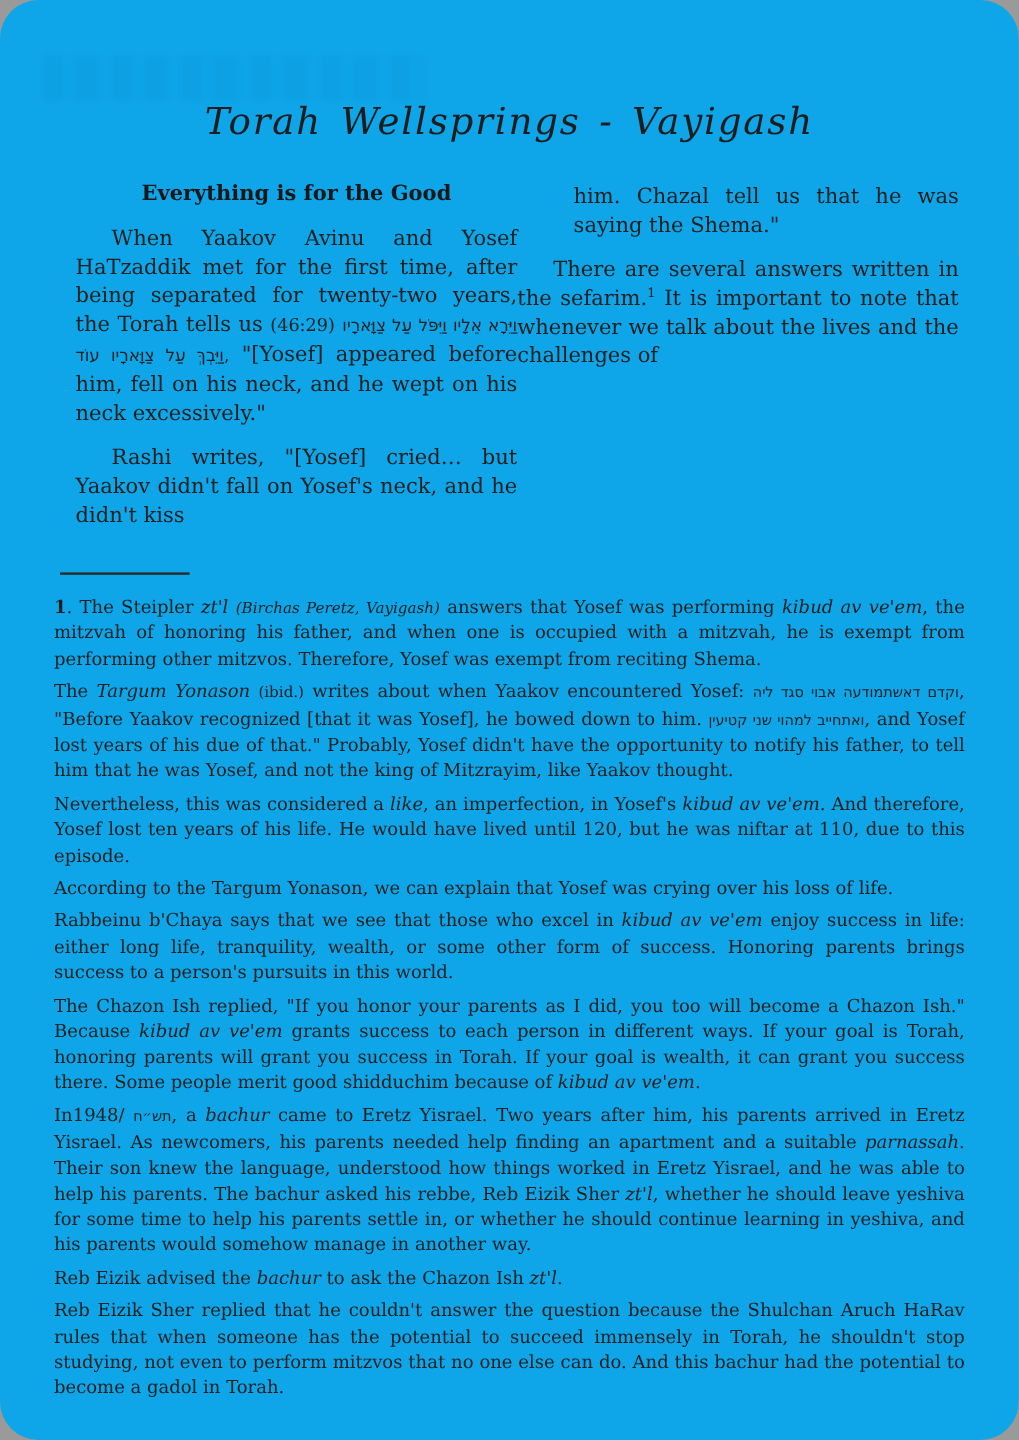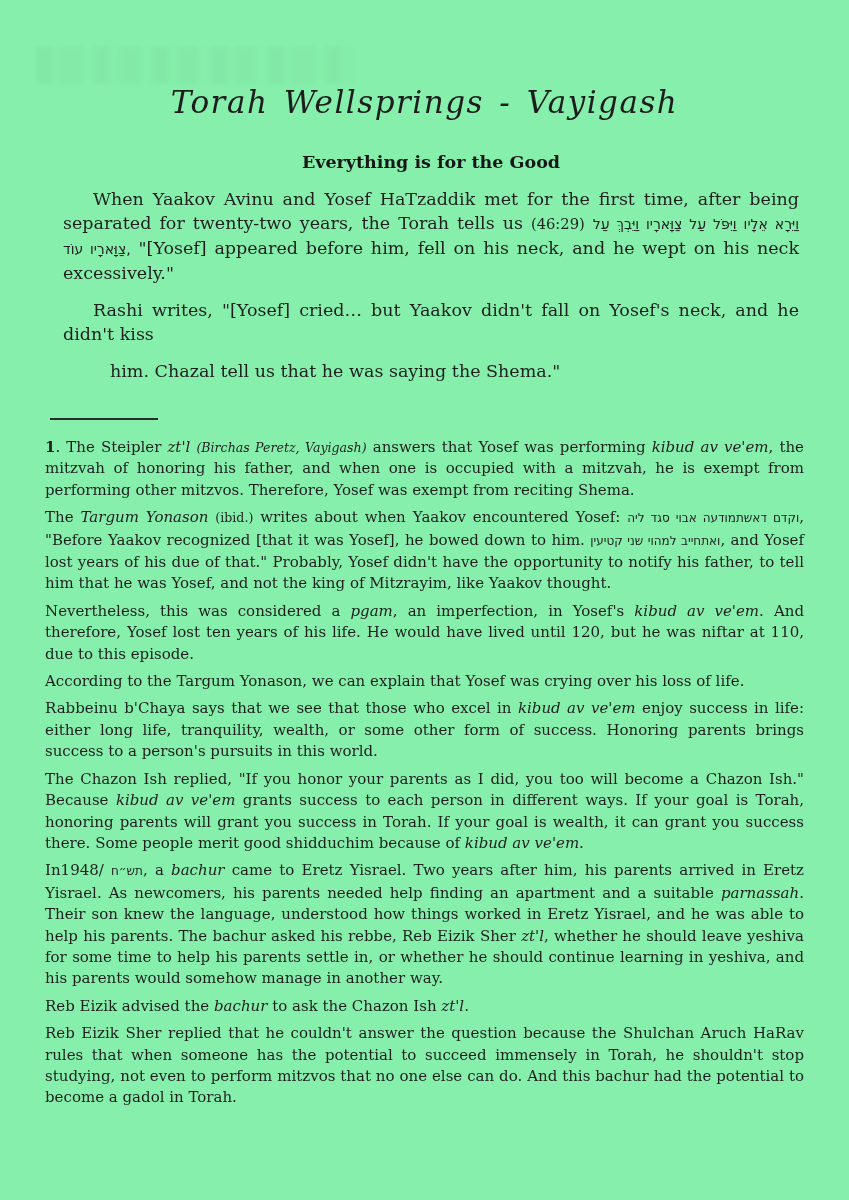--- a/index.html
+++ b/index.html
@@ -1,24 +1,25 @@
 <!DOCTYPE html>
 <html><head>
 <meta charset="utf-8">
 <style>
   html,body{margin:0;padding:0;background:#9a9a9a;}
   .page{
     position:relative;
     width:849px;height:1200px;
     margin:0 auto;
-    background:#86efac;
+    background:#0ea5e9;
     color:#1f1f1e;
     font-family:"DejaVu Serif","Liberation Serif",serif;
     box-sizing:border-box;
     overflow:hidden;
+    border-radius:32px;
   }
   .watermark{
     position:absolute;left:36px;top:46px;width:318px;height:38px;
     background:repeating-linear-gradient(90deg,
       rgba(0,0,0,0.05) 0 16px, rgba(0,0,0,0.015) 16px 26px,
       rgba(0,0,0,0.045) 26px 46px, rgba(0,0,0,0.01) 46px 58px);
     filter:blur(2px);
     opacity:.55;
   }
   .title{
@@ -28,21 +29,20 @@
     font-size:31px;
     font-weight:normal;
     font-style:italic;
     letter-spacing:1.5px;
     word-spacing:4px;
     color:#1d1d1d;
   }
   .columns{
     display:flex;
     margin:32px 50px 0 63px;
-    flex-direction:column;
   }
   .col{flex:1 1 0;min-width:0;}
   .heading{
     font-size:17.5px;
     font-weight:bold;
     text-align:center;
     margin:0 0 15px 0;
     color:#171717;
   }
   .body-p{
@@ -85,29 +85,30 @@
   <h1 class="title">Torah Wellsprings - Vayigash</h1>
 
   <div class="columns">
     <div class="col">
       <h2 class="heading">Everything is for the Good</h2>
       <p class="body-p"><span>When Yaakov Avinu and Yosef HaTzaddik met for the first time, after being separated for twenty-two years, the Torah tells us </span><span class="seg-small">(46:29)</span><span> </span><span class="seg-heb">וַיֵּרָא אֵלָיו וַיִּפֹּל עַל צַוָּארָיו וַיֵּבְךְּ עַל צַוָּארָיו עוֹד,</span><span> "[Yosef] appeared before him, fell on his neck, and he wept on his neck excessively."</span></p>
       <p class="body-p"><span>Rashi writes, "[Yosef] cried… but Yaakov didn't fall on Yosef's neck, and he didn't kiss</span></p>
     </div>
     <div class="col">
       <p class="body-p noindent"><span>him. Chazal tell us that he was saying the Shema."</span></p>
+      <p class="body-p"><span>There are several answers written in the sefarim.</span><span class="seg-sup">1</span><span> It is important to note that whenever we talk about the lives and the challenges of</span></p>
     </div>
   </div>
 
   <div class="fn-divider"></div>
 
   <div class="footnotes">
       <p class="fn-p"><span class="seg-b">1</span><span>. The Steipler </span><span class="seg-i">zt'l</span><span> </span><span class="seg-is">(Birchas Peretz, Vayigash)</span><span> answers that Yosef was performing </span><span class="seg-i">kibud av ve'em</span><span>, the mitzvah of honoring his father, and when one is occupied with a mitzvah, he is exempt from performing other mitzvos. Therefore, Yosef was exempt from reciting Shema.</span></p>
       <p class="fn-p"><span>The </span><span class="seg-i">Targum Yonason</span><span> </span><span class="seg-small">(ibid.)</span><span> writes about when Yaakov encountered Yosef: </span><span class="seg-heb">וקדם דאשתמודעה אבוי סגד ליה</span><span>, "Before Yaakov recognized [that it was Yosef], he bowed down to him. </span><span class="seg-heb">ואתחייב למהוי שני קטיעין</span><span>, and Yosef lost years of his due of that." Probably, Yosef didn't have the opportunity to notify his father, to tell him that he was Yosef, and not the king of Mitzrayim, like Yaakov thought.</span></p>
-      <p class="fn-p"><span>Nevertheless, this was considered a </span><span class="seg-i">pgam</span><span>, an imperfection, in Yosef's </span><span class="seg-i">kibud av ve'em</span><span>. And therefore, Yosef lost ten years of his life. He would have lived until 120, but he was niftar at 110, due to this episode.</span></p>
+      <p class="fn-p"><span>Nevertheless, this was considered a </span><span class="seg-i">like</span><span>, an imperfection, in Yosef's </span><span class="seg-i">kibud av ve'em</span><span>. And therefore, Yosef lost ten years of his life. He would have lived until 120, but he was niftar at 110, due to this episode.</span></p>
       <p class="fn-p"><span>According to the Targum Yonason, we can explain that Yosef was crying over his loss of life.</span></p>
       <p class="fn-p"><span>Rabbeinu b'Chaya says that we see that those who excel in </span><span class="seg-i">kibud av ve'em</span><span> enjoy success in life: either long life, tranquility, wealth, or some other form of success. Honoring parents brings success to a person's pursuits in this world.</span></p>
       <p class="fn-p"><span>The Chazon Ish replied, "If you honor your parents as I did, you too will become a Chazon Ish." Because </span><span class="seg-i">kibud av ve'em</span><span> grants success to each person in different ways. If your goal is Torah, honoring parents will grant you success in Torah. If your goal is wealth, it can grant you success there. Some people merit good shidduchim because of </span><span class="seg-i">kibud av ve'em</span><span>.</span></p>
       <p class="fn-p"><span>In1948/ </span><span class="seg-heb">תש״ח</span><span>, a </span><span class="seg-i">bachur</span><span> came to Eretz Yisrael. Two years after him, his parents arrived in Eretz Yisrael. As newcomers, his parents needed help finding an apartment and a suitable </span><span class="seg-i">parnassah</span><span>. Their son knew the language, understood how things worked in Eretz Yisrael, and he was able to help his parents. The bachur asked his rebbe, Reb Eizik Sher </span><span class="seg-i">zt'l</span><span>, whether he should leave yeshiva for some time to help his parents settle in, or whether he should continue learning in yeshiva, and his parents would somehow manage in another way.</span></p>
       <p class="fn-p"><span>Reb Eizik advised the </span><span class="seg-i">bachur</span><span> to ask the Chazon Ish </span><span class="seg-i">zt'l</span><span>.</span></p>
       <p class="fn-p"><span>Reb Eizik Sher replied that he couldn't answer the question because the Shulchan Aruch HaRav rules that when someone has the potential to succeed immensely in Torah, he shouldn't stop studying, not even to perform mitzvos that no one else can do. And this bachur had the potential to become a gadol in Torah.</span></p>
     </div>
 
 </div>
 

